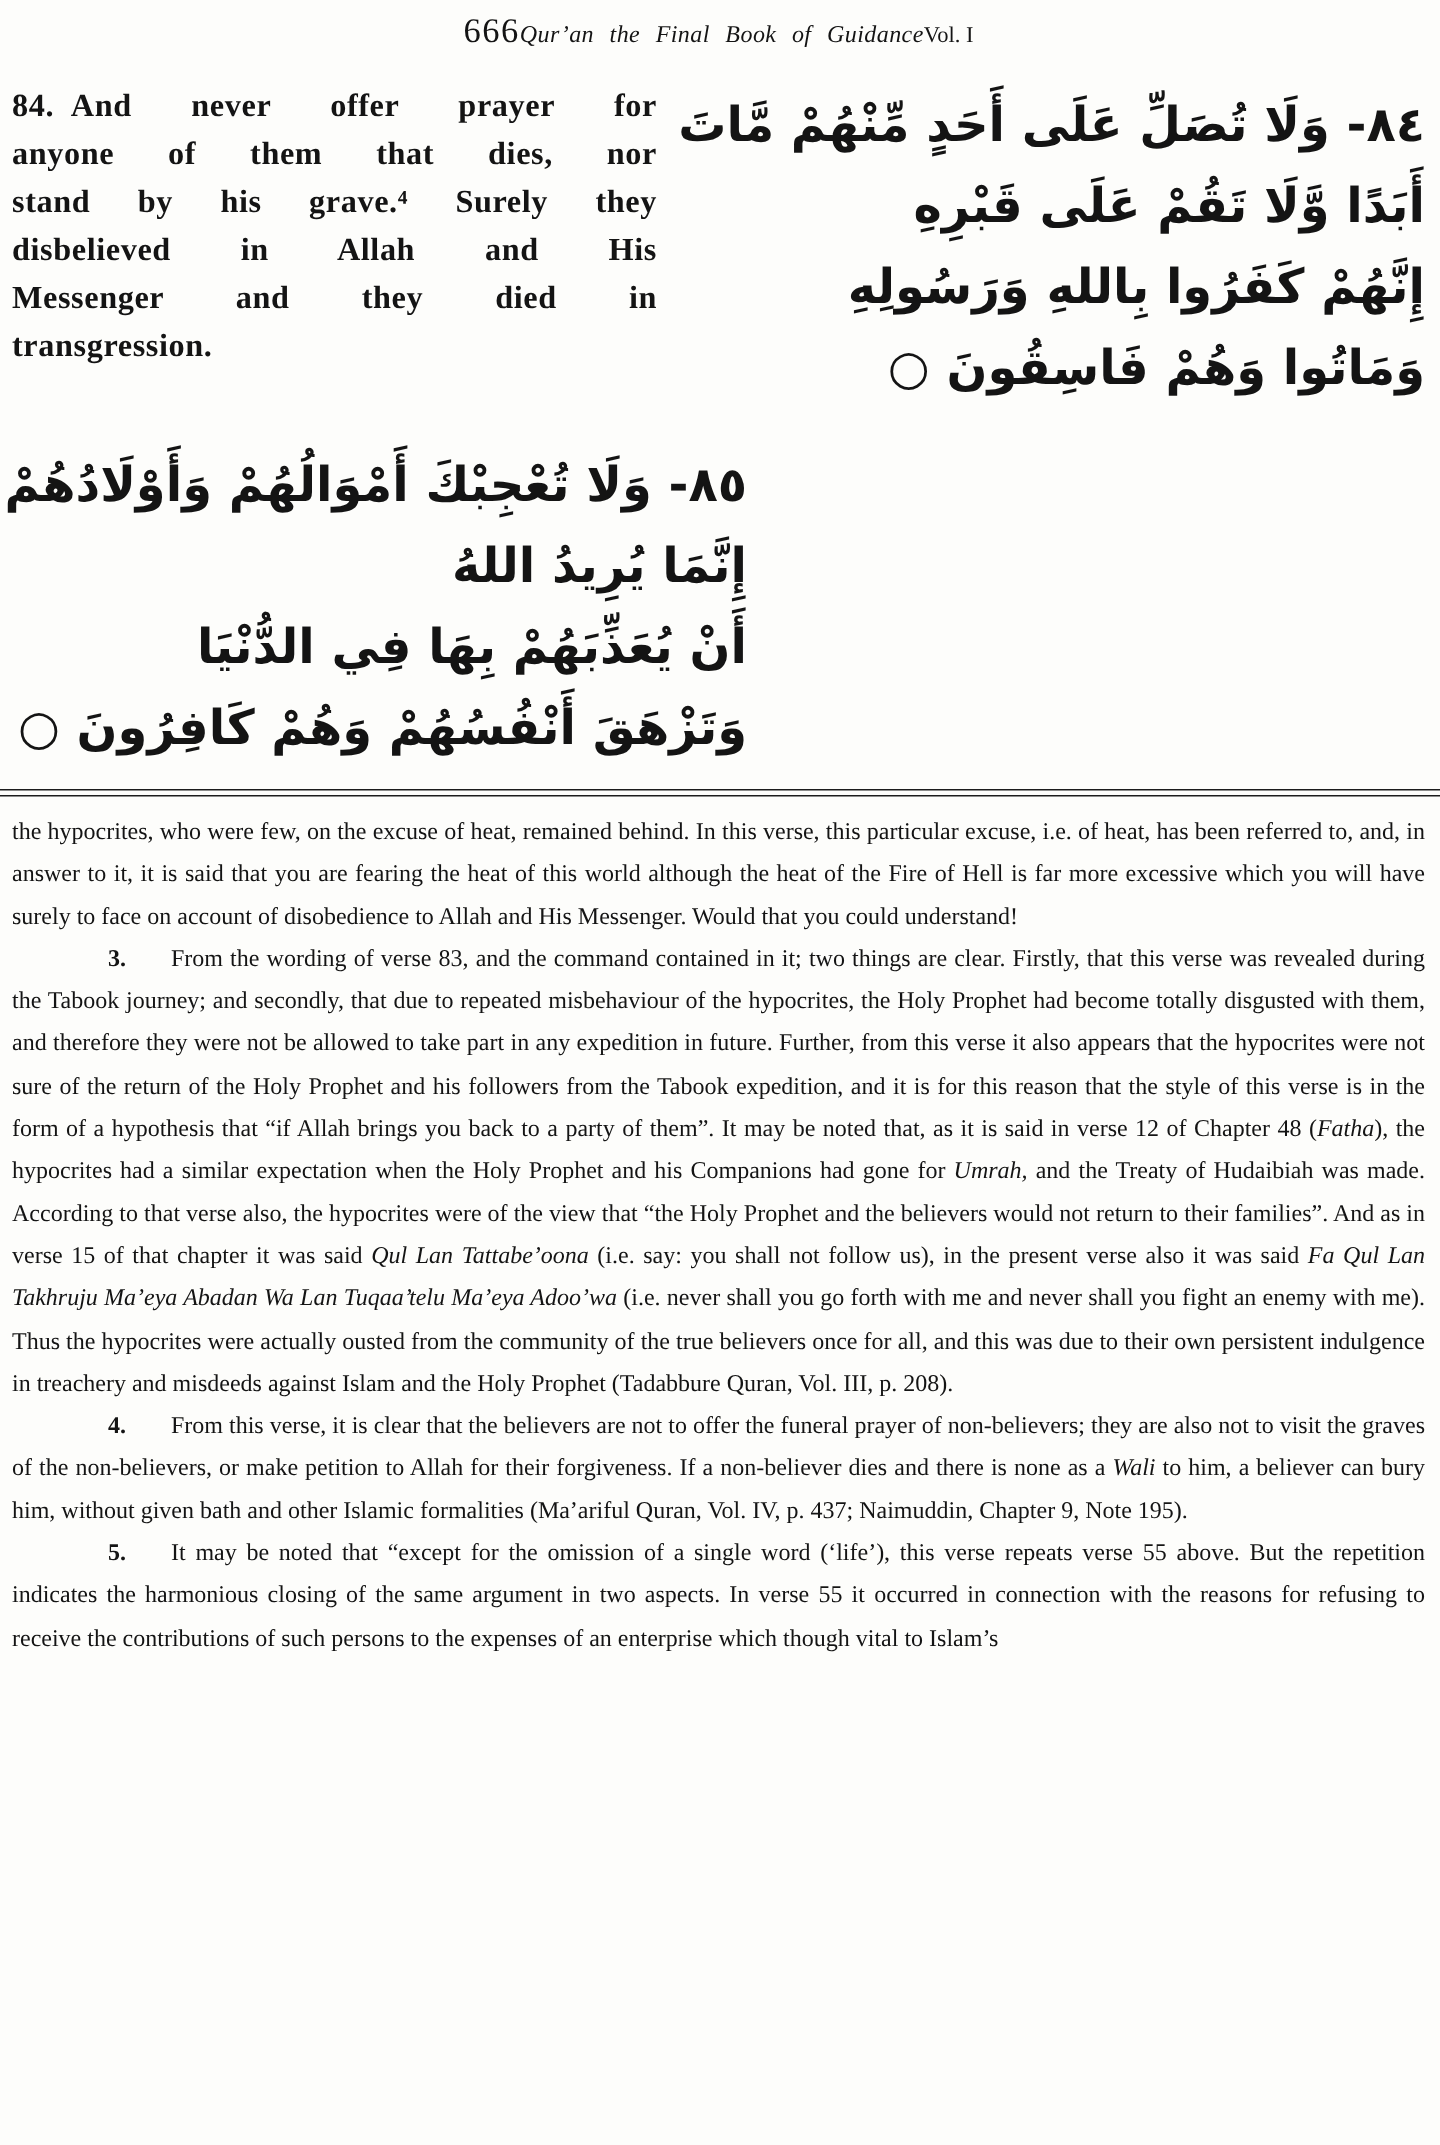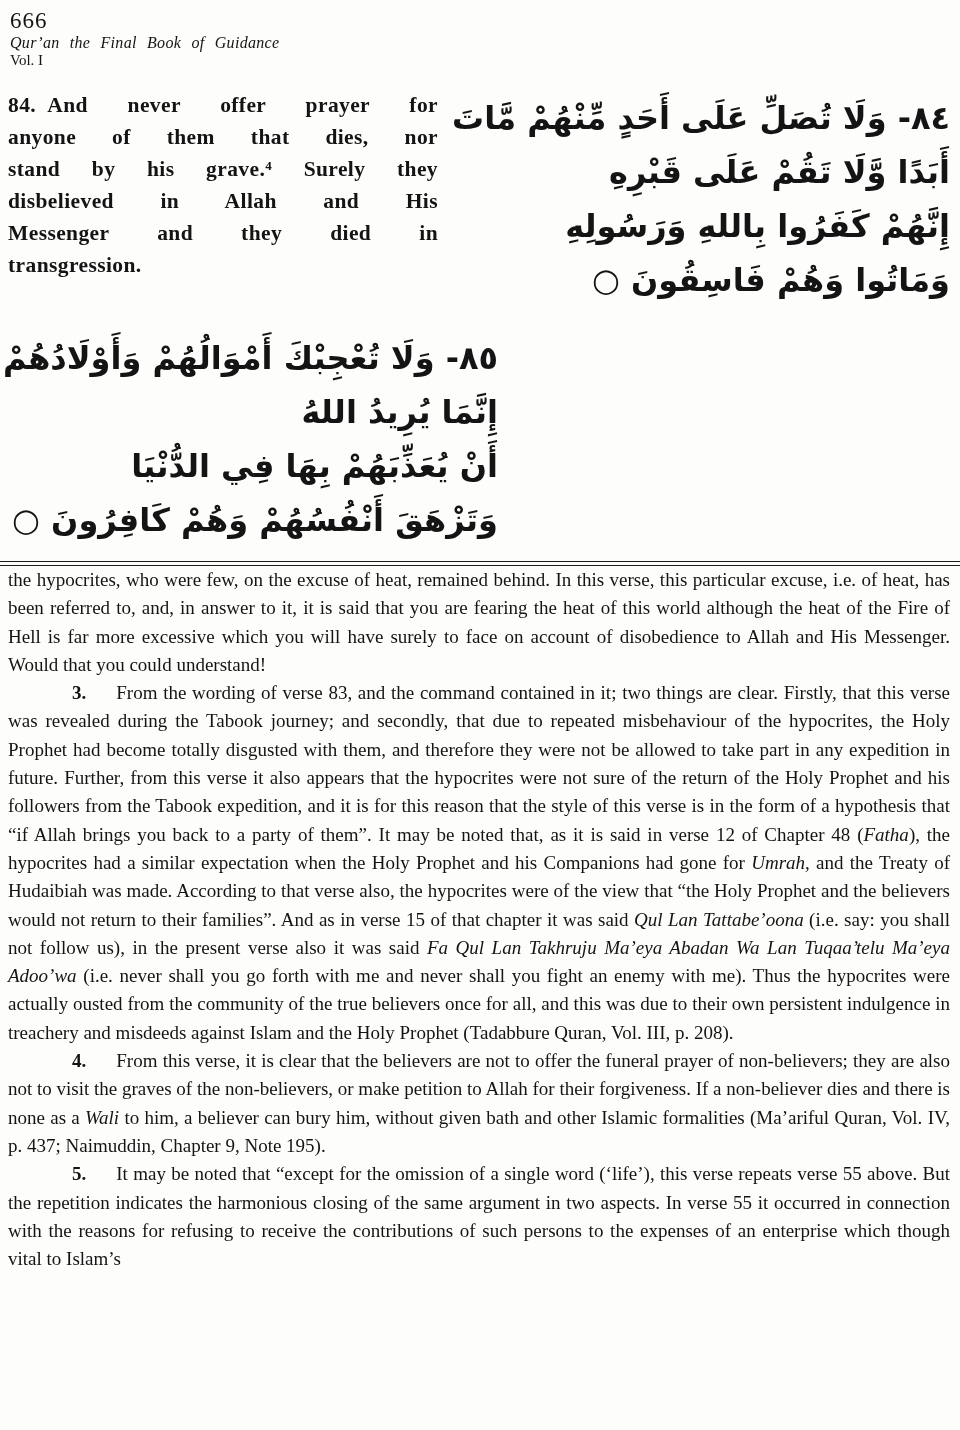--- a/index.html
+++ b/index.html
@@ -20,21 +20,20 @@
     height: 1430px;
     padding: 6px 10px 0 8px;
   }
 
   
   .hdr {
     display: flex;
     justify-content: center;
     align-items: baseline;
     padding: 2px 2px 0 2px;
-    flex-direction: column;
   }
   .hdr .num  { font-size: 23px; letter-spacing: 1px; }
   .hdr .title{ font-size: 16px; font-style: italic; word-spacing: 6px; letter-spacing: 0.3px; }
   .hdr .vol  { font-size: 15px; }
 
   
   .verses { margin-top: 20px; }
   .vrow {
     display: flex;
     justify-content: space-between;
@@ -64,21 +63,22 @@
   
   .divider {
     margin: 14px -10px 0 -8px;
     height: 3px;
     border-top: 1px solid #1c1c1c;
     border-bottom: 1px solid #1c1c1c;
   }
 
   
   .fnotes {
-    font-size: 19px;
+    margin-top: 10px;
+    font-size: 16px;
     line-height: 28.3px;
     text-align: justify;
   }
   .fnotes p { margin: 0; }
   .fnotes p.indent { text-indent: 64px; }
   .fnotes .b { font-weight: bold; }
   .fnotes .i { font-style: italic; }
   .fnotes .gap { margin-right: 30px; }
 </style>
 </head>

